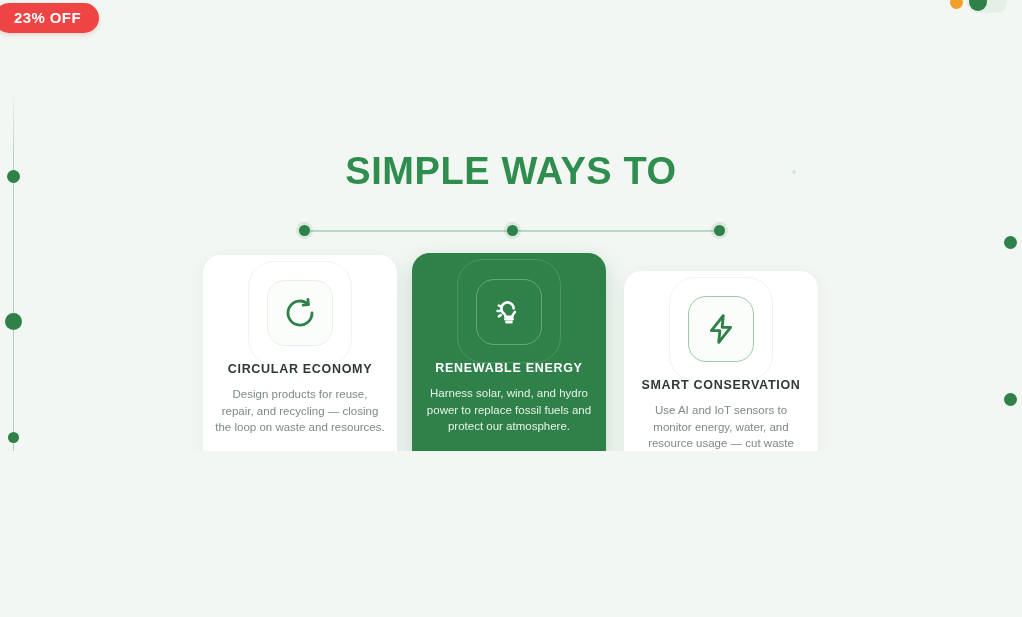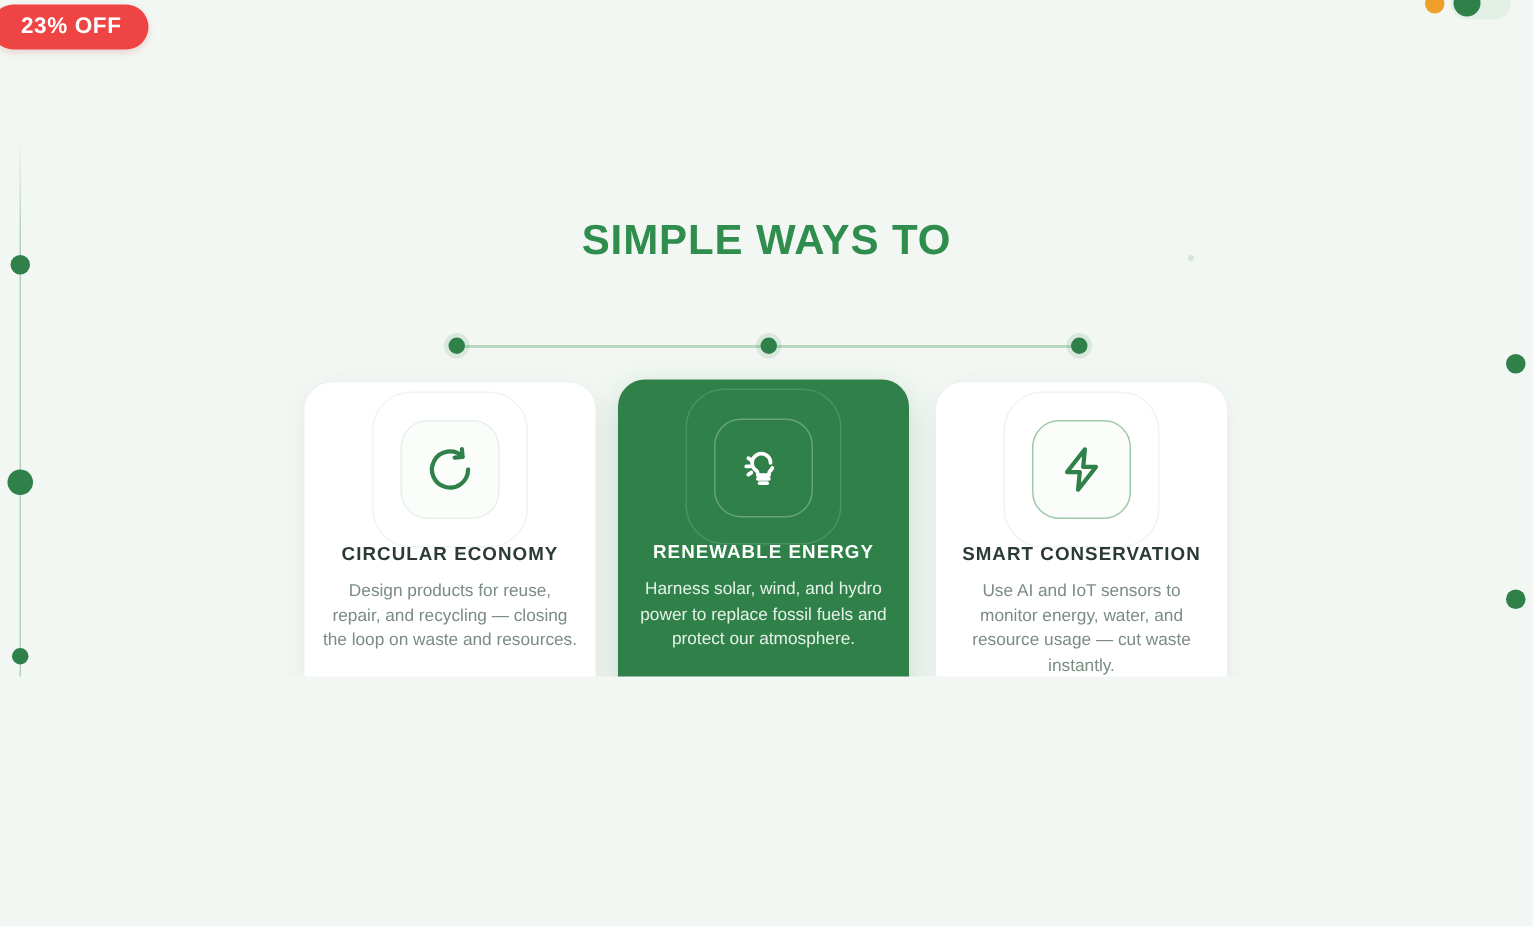--- a/index.html
+++ b/index.html
@@ -123,21 +123,21 @@
   .speck.s3 { left: 891px; top: 570px; width: 4px; height: 4px; opacity: .8; }
 
   
   .heading {
     position: absolute;
     left: 0;
     top: 126px;
     width: 1022px;
     text-align: center;
     color: #2f8d4e;
-    font-size: 28px;
+    font-size: 38px;
     font-weight: bold;
     letter-spacing: 0.6px;
     line-height: 1.08;
   }
   .heading .l2 { display: block; }
 
   
   .rail-h {
     position: absolute;
     left: 303px;
@@ -183,21 +183,21 @@
     box-sizing: border-box;
   }
   .card.c1 { left: 0px; }
   .card.c2 {
     left: 209px;
     top: -2px;
     height: 219px;
     background: #2f8049;
     box-shadow: 0 8px 22px rgba(40,110,65,0.22);
   }
-  .card.c3 { left: 421px; }
+  .card.c3 { left: 421px; margin-top: 16px; }
 
   .icon-box {
     position: absolute;
     left: 50%;
     transform: translateX(-50%);
     top: 25px;
     width: 66px;
     height: 66px;
     border-radius: 18px;
     display: flex;

